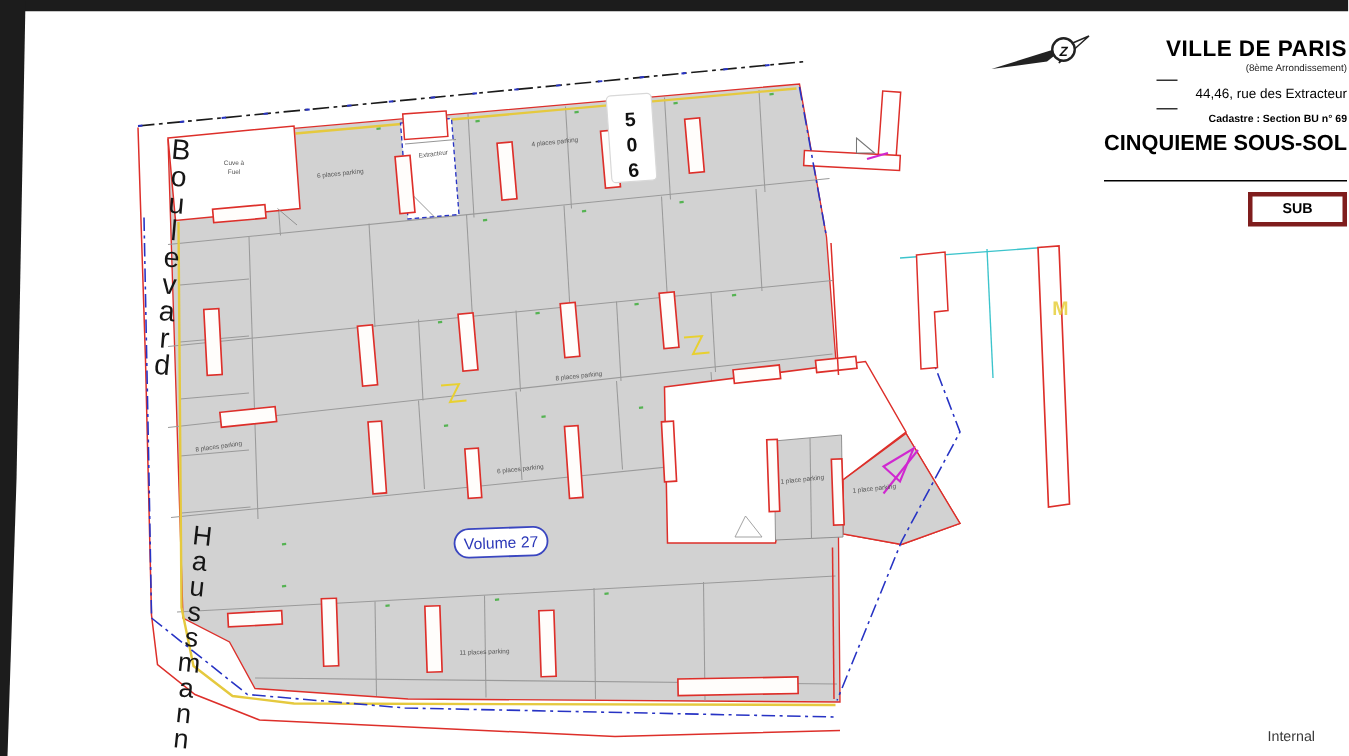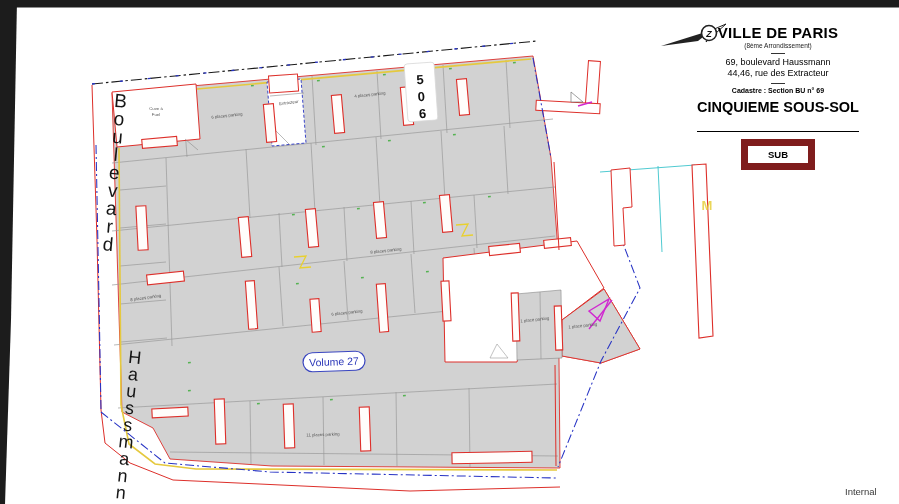--- a/index.html
+++ b/index.html
@@ -11,29 +11,29 @@
   .gridline{stroke:#9a9a9a;stroke-width:0.7;fill:none;}
   .pillar{fill:#fffdfb;stroke:#dd2f2a;stroke-width:1.1;}
   .redline{stroke:#dd2f2a;fill:none;stroke-width:1;}
   .blueline{stroke:#2733c4;fill:none;stroke-dasharray:9 3 2 3;stroke-width:1.05;}
   .yellowline{stroke:#e5c93e;fill:none;stroke-width:1.6;}
   .cyanline{stroke:#3cc4cc;fill:none;stroke-width:0.9;}
   .label{fill:#555;font-size:4.3px;text-anchor:middle;font-family:"Liberation Sans",sans-serif;}
   .greenmark{fill:#55b352;}
 
   
-  .titleblock{position:absolute;left:658px;top:24px;width:240px;text-align:center;color:#000;}
+  .titleblock{position:absolute;left:658px;top:24px;width:240px;text-align:right;color:#000;}
   .tb-city{font-size:15px;font-weight:bold;letter-spacing:0.3px;}
   .tb-district{font-size:6.5px;color:#222;margin-top:1px;}
   .tb-divider{width:14px;border-top:1px solid #333;margin:4px auto 3px;height:0;}
   .tb-addr{font-size:9px;line-height:11px;}
   .tb-cadastre{font-size:7px;font-weight:bold;margin-top:3px;}
   .tb-level{font-size:14.5px;font-weight:bold;margin-top:5px;}
   .tb-level span{border-bottom:1.5px solid #000;padding-bottom:16px;display:inline-block;}
-  .tb-sub{display:inline-block;border:7px solid #7f1d1d;font-size:9.5px;font-weight:bold;
+  .tb-sub{display:inline-block;border:3px solid #7f1d1d;font-size:9.5px;font-weight:bold;
           padding:3px 20px;margin-top:7px;}
 
   
   .street-label{position:absolute;writing-mode:vertical-rl;text-orientation:upright;
                 color:#161616;line-height:1;}
   #street-boulevard{left:105px;top:90px;font-size:19px;letter-spacing:-3px;transform:rotate(5deg);}
   #street-haussmann{left:119px;top:347px;font-size:18px;letter-spacing:-3px;transform:rotate(6deg);}
 
   .watermark{position:absolute;left:845px;top:486px;font-size:9.5px;color:#3a3a3a;}
 </style>
@@ -237,21 +237,20 @@
     <g>
       <rect x="0" y="0" width="899" height="7.5" fill="#1c1c1c"></rect>
       <polygon points="0,0 17,0 11,320 5,504 0,504" fill="#1c1c1c"></polygon>
     </g>
   </svg>
 
   <div class="titleblock">
     <div class="tb-city">VILLE DE PARIS</div>
     <div class="tb-district">(8ème Arrondissement)</div>
     <div class="tb-divider"></div>
-    <div class="tb-addr">69, boulevard Haussmann</div>
     <div class="tb-addr">44,46, rue des Extracteur</div>
     <div class="tb-divider"></div>
     <div class="tb-cadastre">Cadastre : Section BU n° 69</div>
     <div class="tb-level">
       <span>CINQUIEME SOUS-SOL</span>
     </div>
     <div>
       <span class="tb-sub">SUB</span>
     </div>
   </div>

